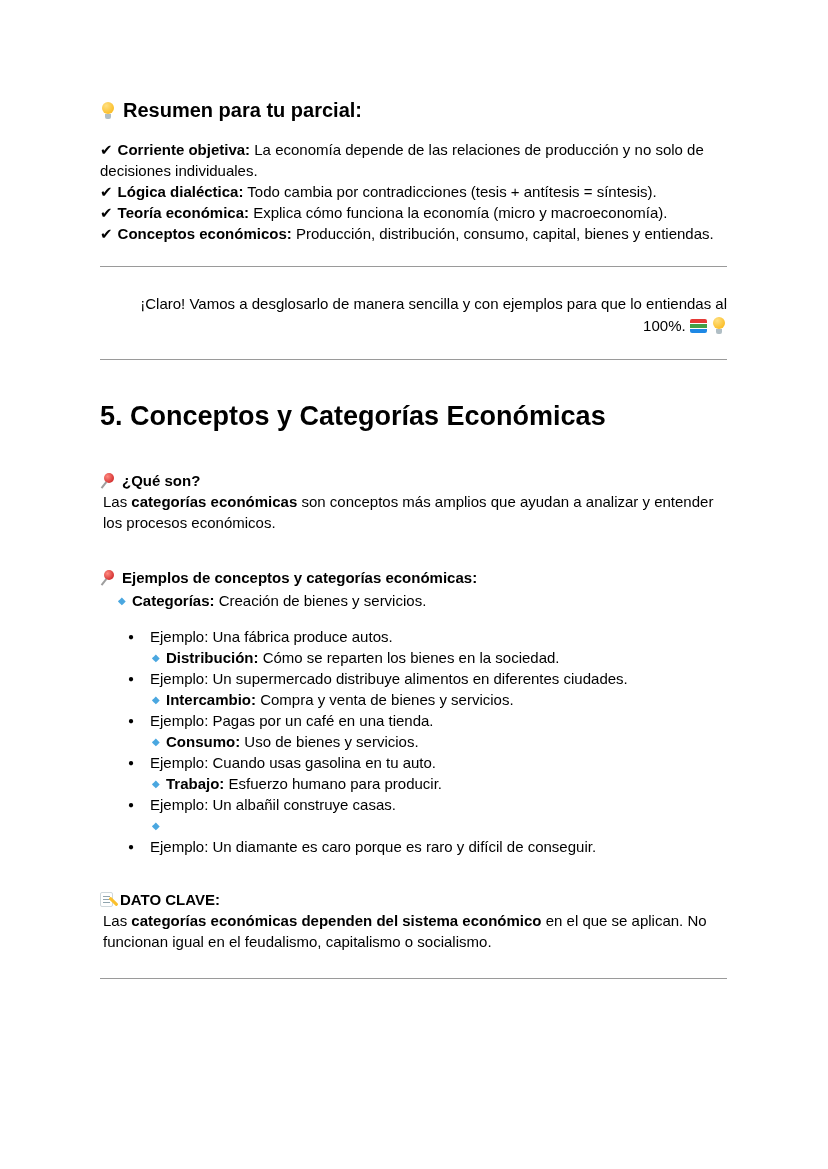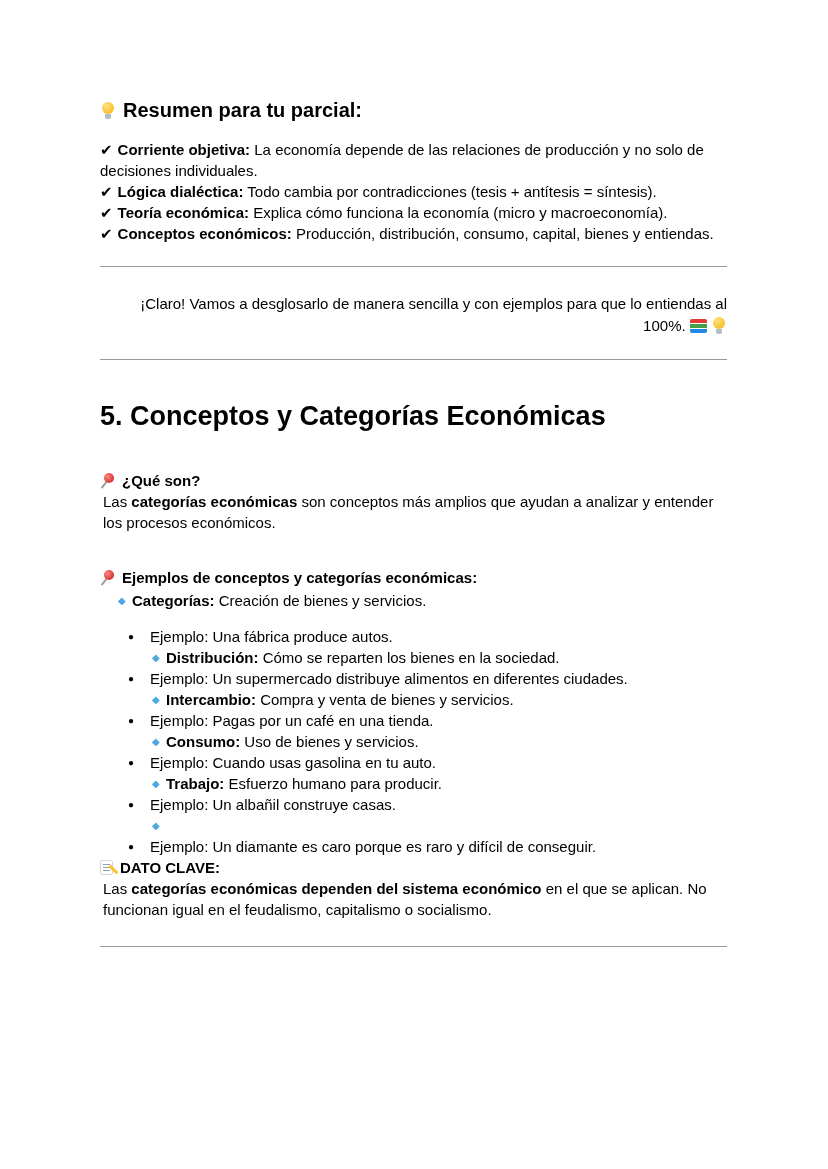--- a/index.html
+++ b/index.html
@@ -36,21 +36,21 @@
   .list { margin-top: 2px; }
   .li { display: flex; align-items: flex-start; }
   .li.first-term { margin-bottom: 15px; }
   .lvl1 { padding-left: 18px; }
   .lvl2 { padding-left: 28px; }
   .lvl3 { padding-left: 52px; }
   .bullet { flex: 0 0 auto; }
   .bullet.dot { width: 22px; font-size: 10px; }
   .bullet.diamond { width: 14px; font-size: 10px; color: #4aa7e0; }
 
-  .block-dato { }
+  .block-dato { margin-top: 32px; }
 
   
   .icon-lightbulb { display: inline-block; width: 16px; height: 17px; position: relative; vertical-align: -3px; }
   .icon-lightbulb::before { content: ""; position: absolute; left: 2px; top: 0; width: 12px; height: 12px; border-radius: 50%;
     background: radial-gradient(circle at 35% 30%, #ffe082, #fbc02d 70%); }
   .icon-lightbulb::after { content: ""; position: absolute; left: 5px; bottom: 0; width: 6px; height: 5px;
     background: #b0bec5; border-radius: 0 0 2px 2px; }
 
   .icon-pushpin { display: inline-block; width: 15px; height: 16px; position: relative; vertical-align: -3px; }
   .icon-pushpin::before { content: ""; position: absolute; top: 0; right: 1px; width: 10px; height: 10px; border-radius: 50%;

